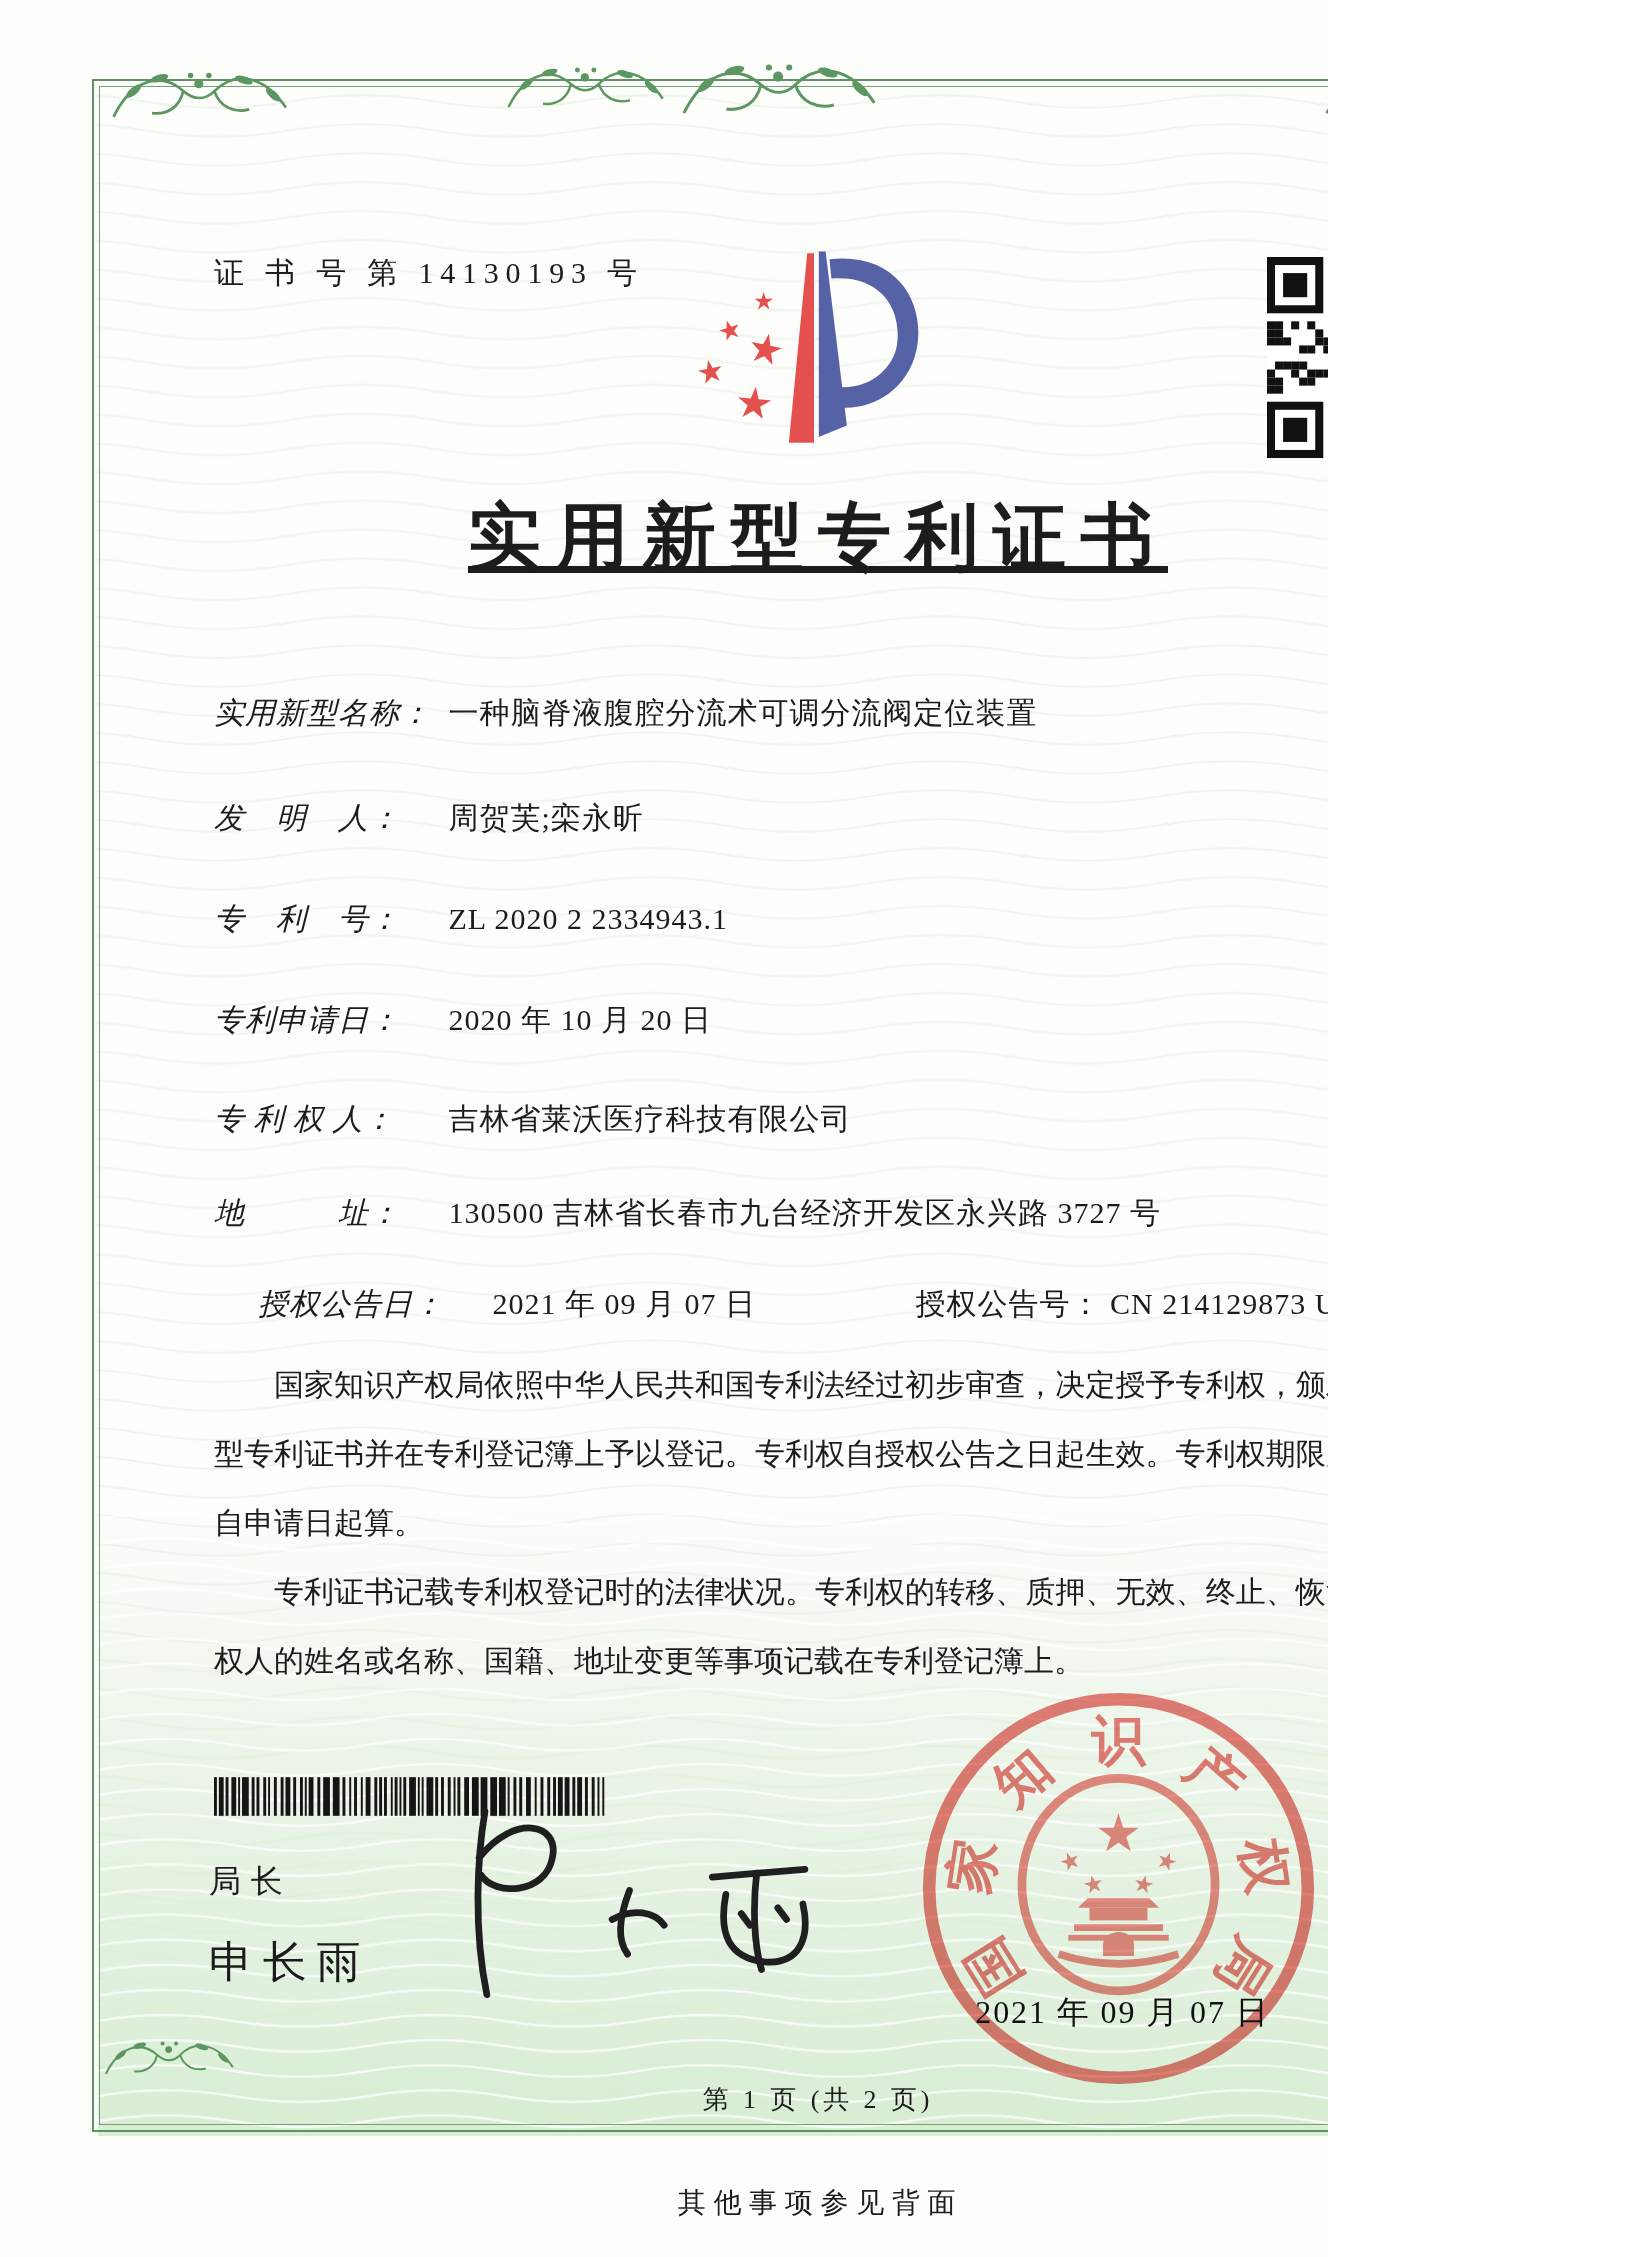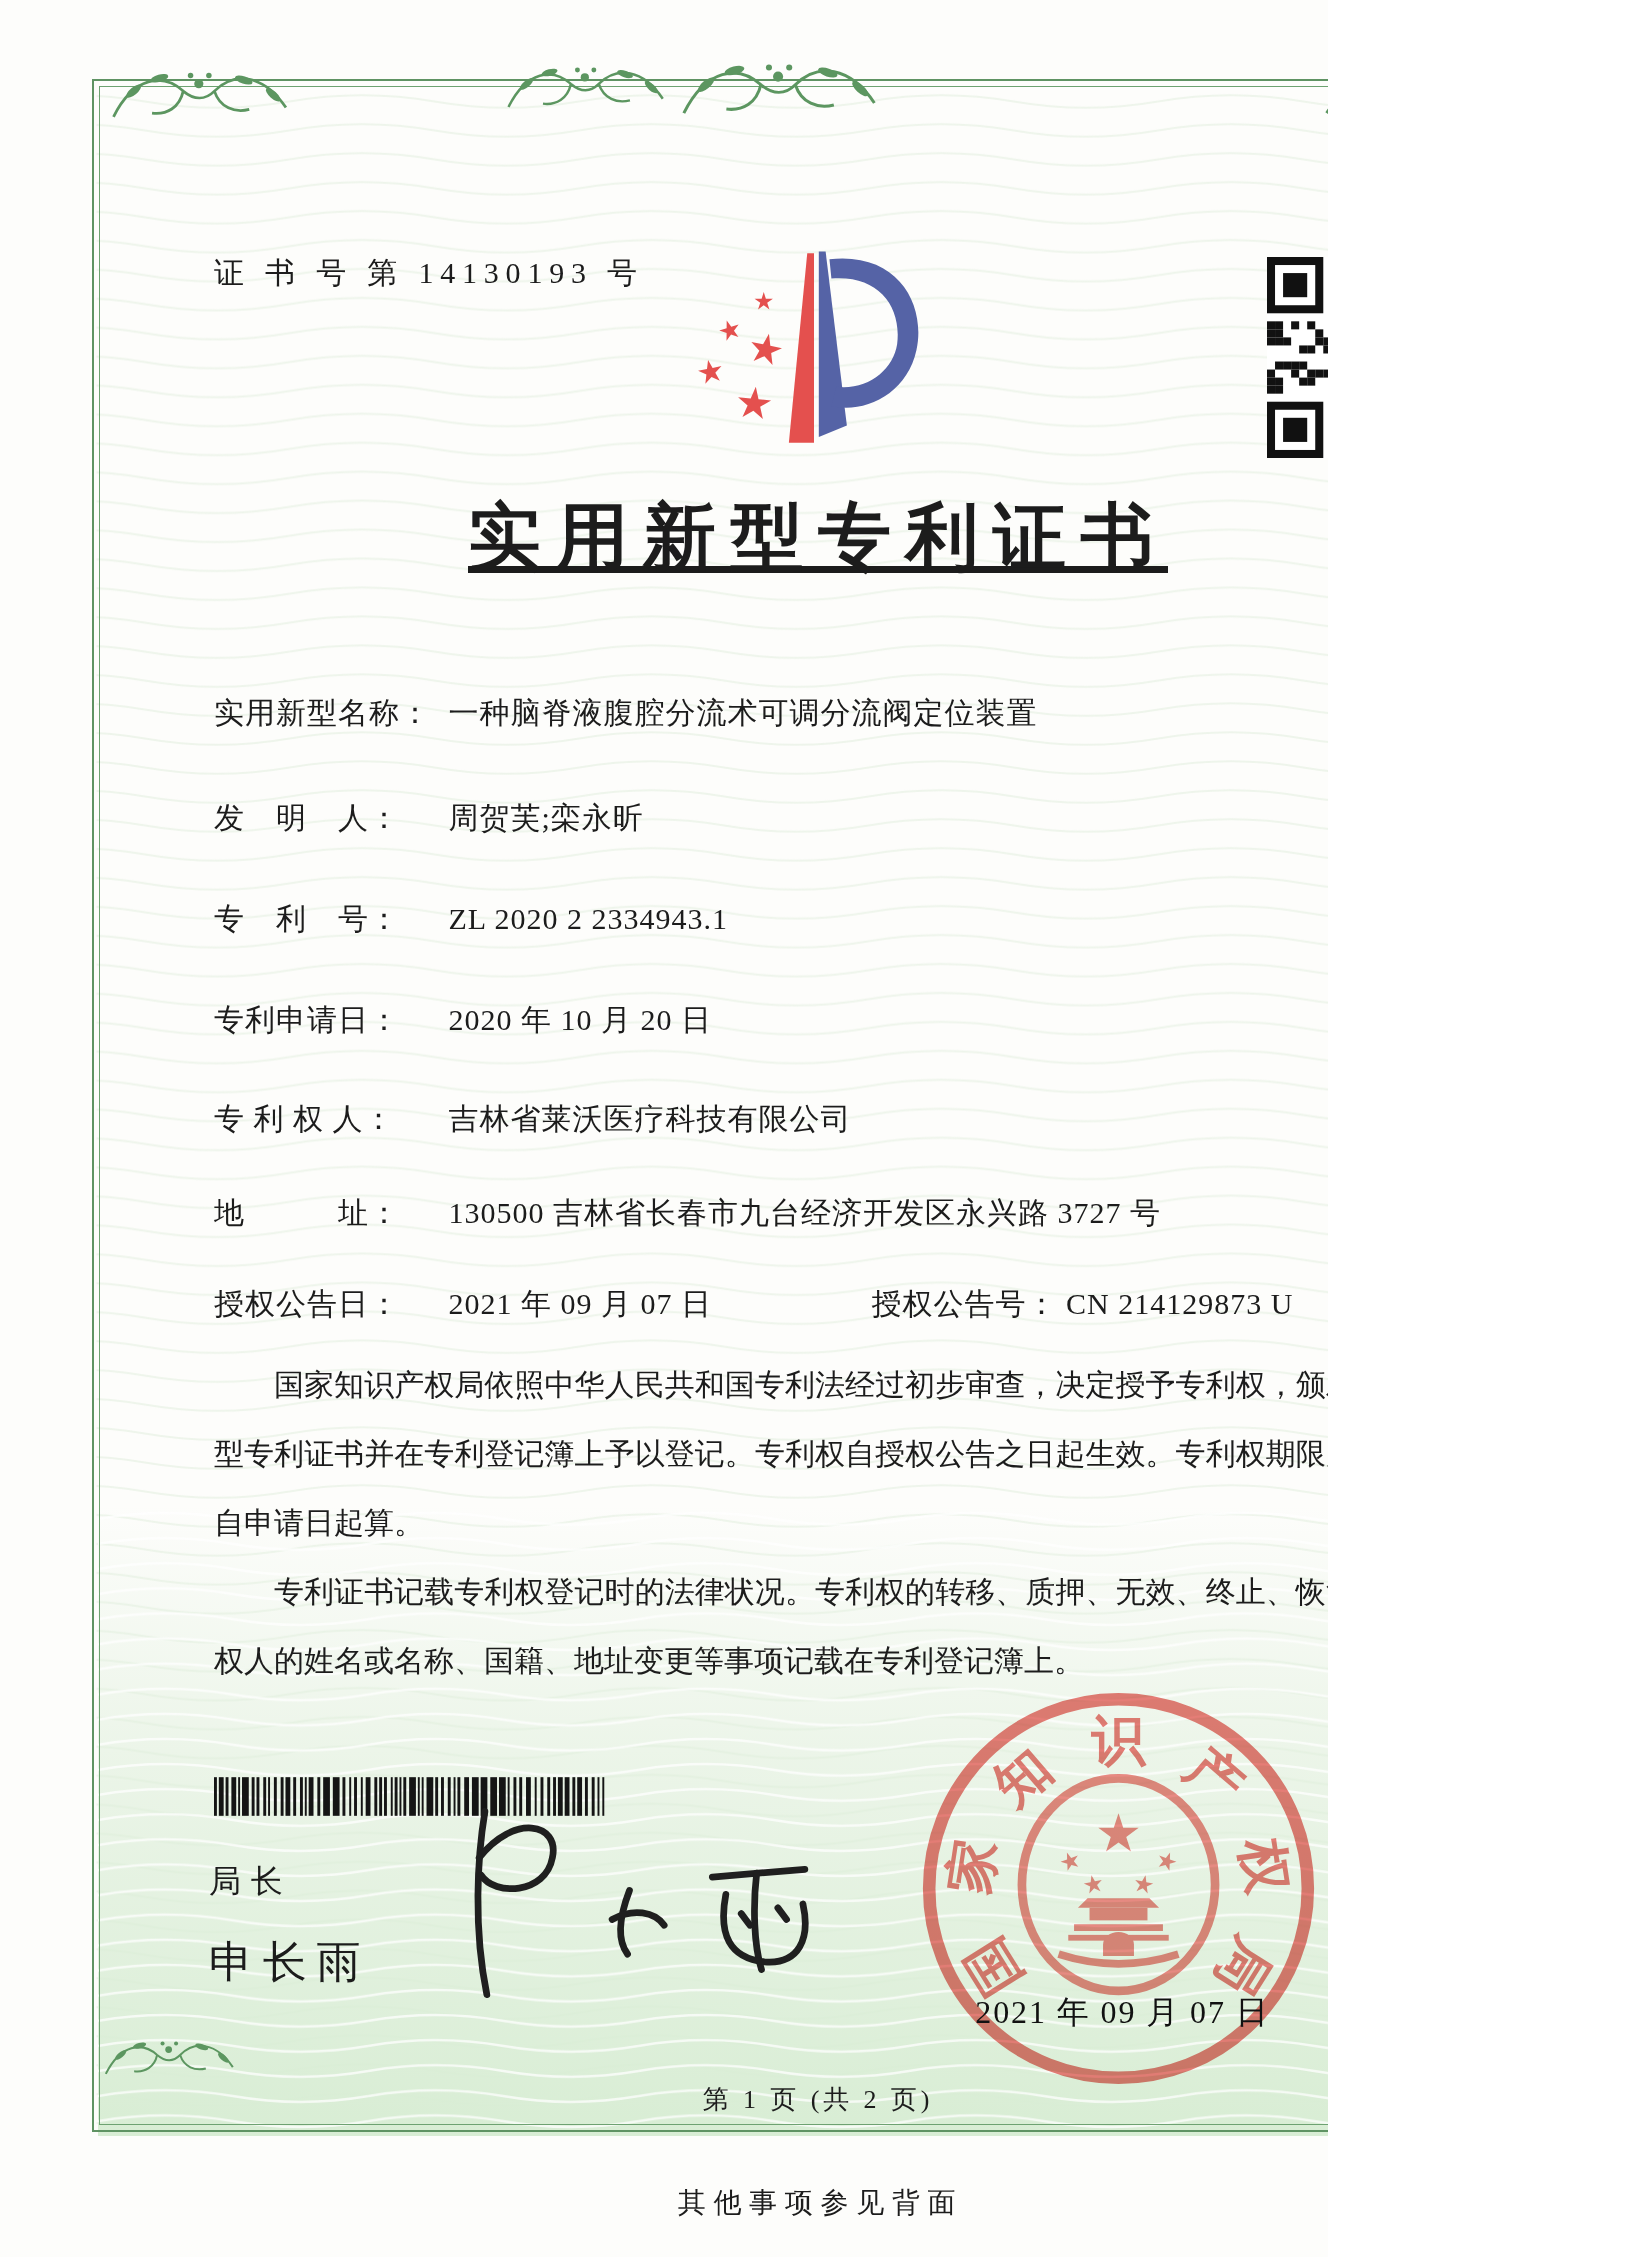--- a/index.html
+++ b/index.html
@@ -23,24 +23,24 @@
   .ornaments{position:absolute; left:0; top:0; width:1641px; height:2257px; z-index:1; pointer-events:none;}
 
   .cert-no{position:absolute; left:214px; top:253px; font-size:30px; letter-spacing:6.8px; z-index:2;}
   .logo{position:absolute; left:669px; top:232px; width:290px; height:236px; z-index:2;}
   .qr{position:absolute; left:1267px; top:257px; width:201px; height:201px; z-index:2;}
   .title{position:absolute; left:92px; top:489px; width:1452px; margin:0; text-align:center;
     font-size:73px; font-weight:700; letter-spacing:14.5px; z-index:2;text-decoration:underline;}
 
   .fields{position:absolute; left:214px; top:0; width:1246px; z-index:2; font-size:30px;}
   .fields .row{position:absolute; white-space:nowrap; letter-spacing:1px;}
-  .fields .lab{display:inline-block; min-width:226px;}
+  .fields .lab{display:inline-block; min-width:226px;font-style:italic;}
   .fields .lab2{margin-left:151px;}
   .r0{top:693px;} .r1{top:798px;} .r2{top:899px;} .r3{top:1000px;}
-  .r4{top:1099px;} .r5{top:1193px;} .r6{top:1284px;}
+  .r4{top:1099px;} .r5{top:1193px;} .r6{top:1284px;margin-left:44px;}
 
   .body-text{position:absolute; left:214px; top:1350px; width:1232px; z-index:2;
     font-size:30px; line-height:69px; text-align:justify;}
   .body-text p{margin:0; text-indent:2em;}
 
   .barcode{position:absolute; left:214px; top:1777px; width:398px; height:39px; z-index:2;}
 
   .comm-title{position:absolute; left:209px; top:1860px; font-size:32px; letter-spacing:9.7px; z-index:2;}
   .comm-name{position:absolute; left:209px; top:1933px; font-size:44px; letter-spacing:9.7px; z-index:2;}
   .signature{position:absolute; left:425px; top:1798px; width:434px; height:212px; z-index:3;}

